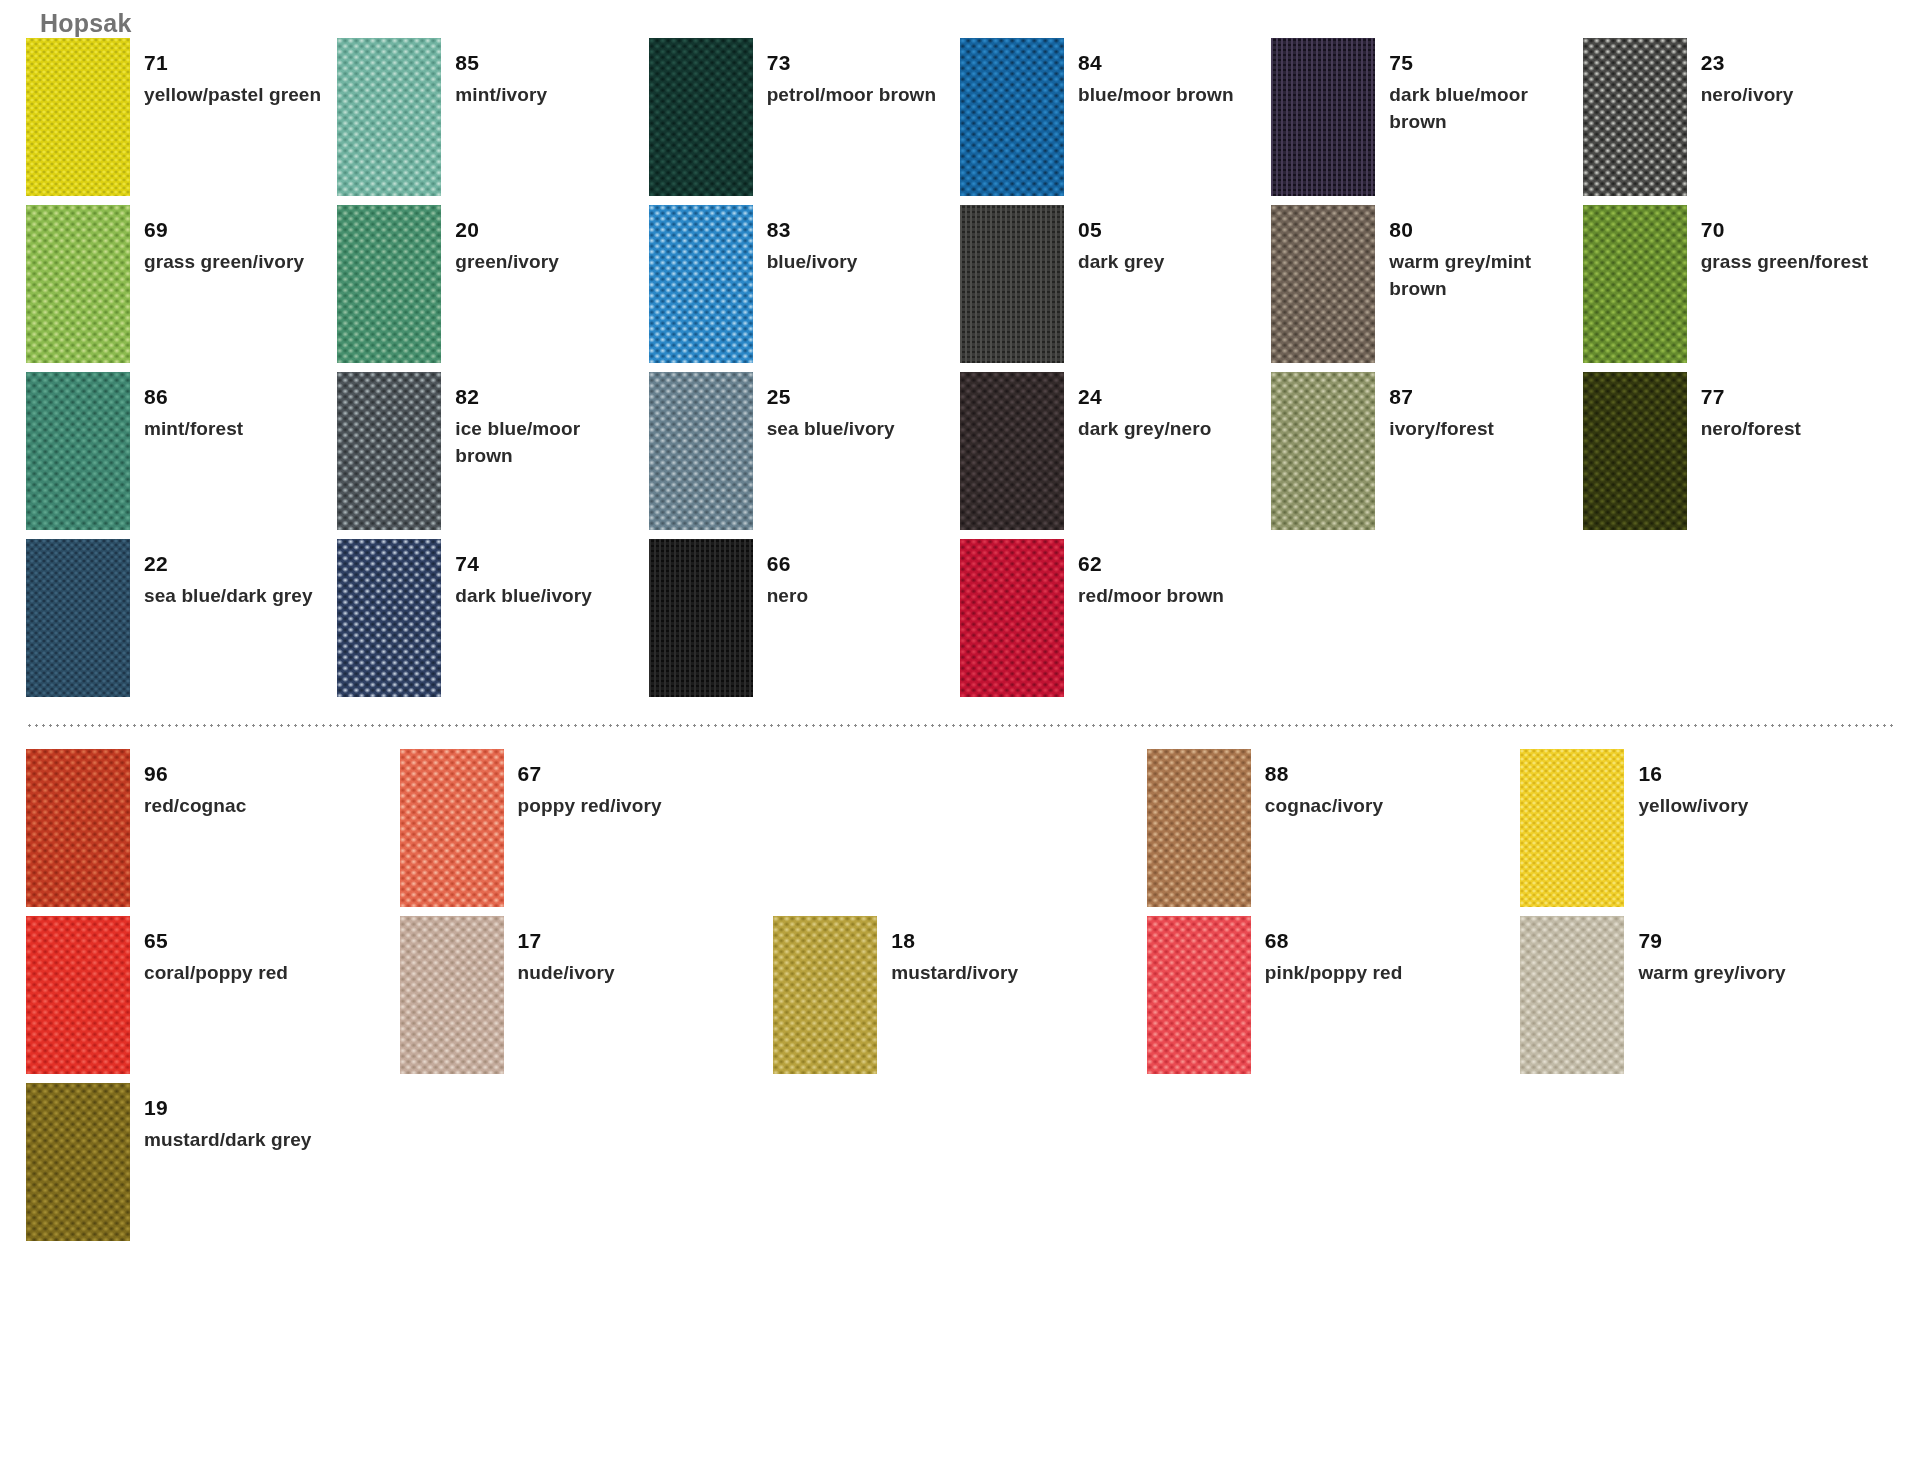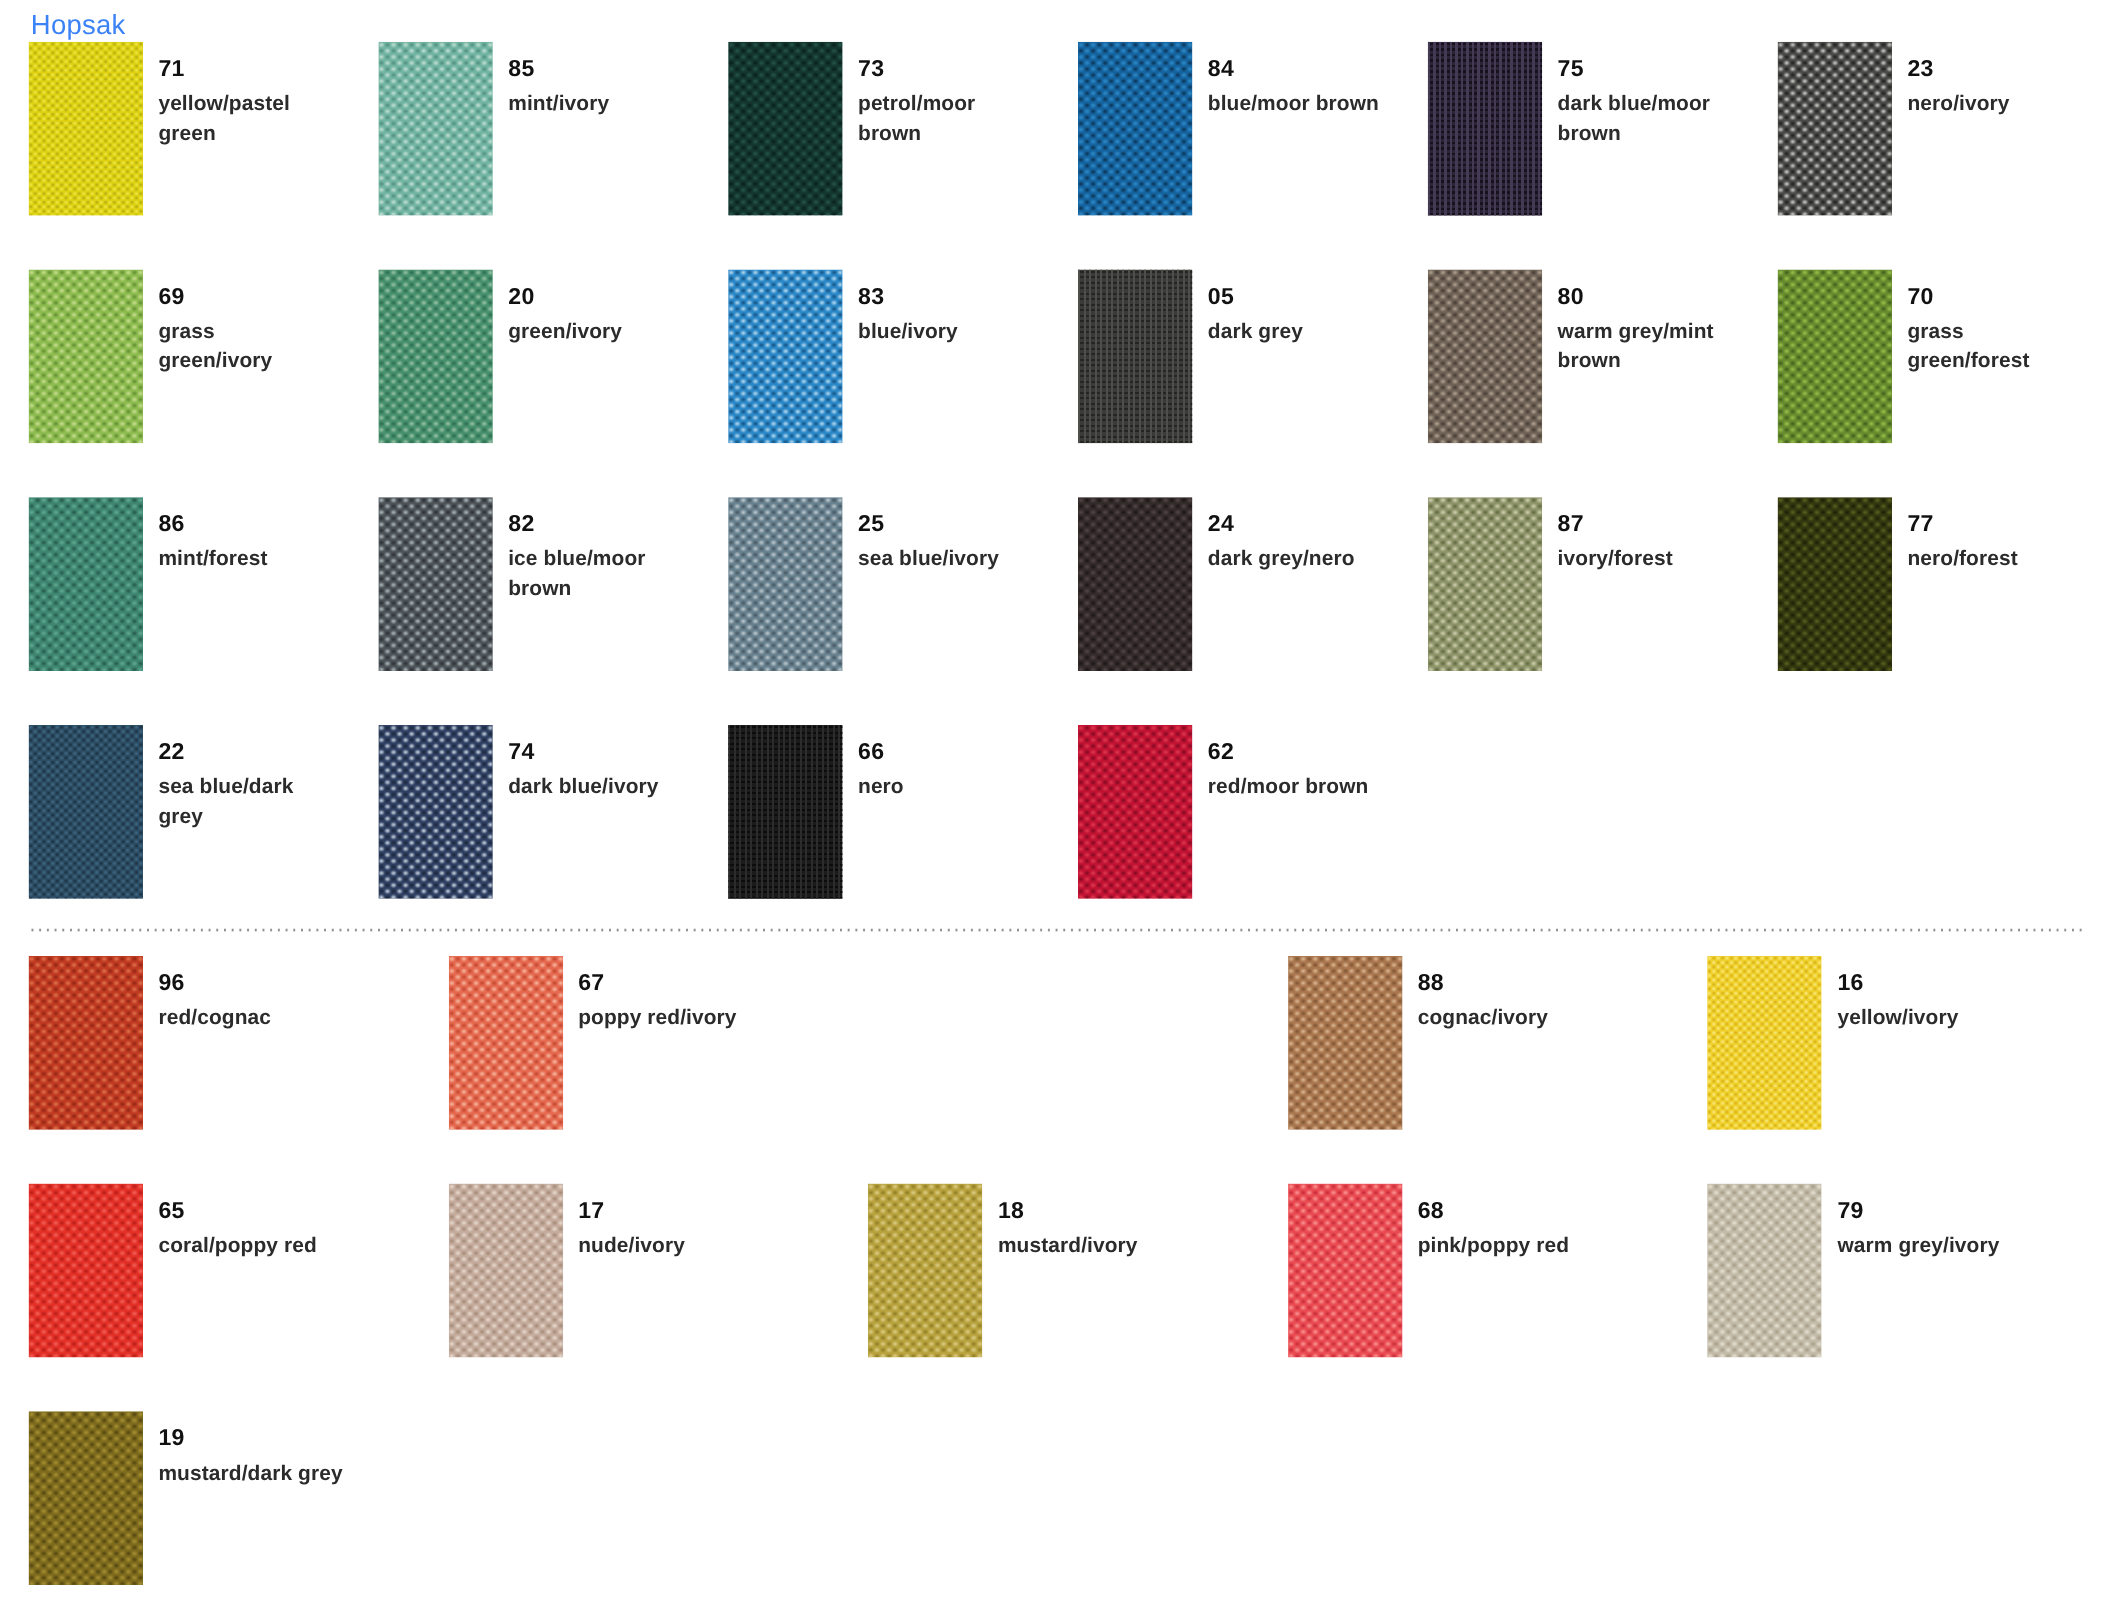--- a/index.html
+++ b/index.html
@@ -19,35 +19,34 @@
 
   .page {
     position: relative;
     width: 1920px;
     height: 1464px;
     padding: 0 26px;
   }
 
   .page-title {
     font-size: 25px;
-    font-weight: 400;
+    font-weight: 700;
     letter-spacing: 0.2px;
-    color: #3b82f6;
-    margin: 8px 0 0 0;
+    color: #737373;
+    margin: 8px 0 0 12px;
     padding-left: 2px;
     line-height: 1.2;
   }
 
   
   .swatch-grid {
     display: grid;
     grid-template-columns: repeat(6, 1fr);
     column-gap: 0px;
     row-gap: 0px;
-    gap: 40px;
   }
   .swatch-grid.cols3 {
     grid-template-columns: repeat(5, 1fr);
   }
 
   .swatch-cell {
     display: flex;
     align-items: flex-start;
     gap: 14px;
     height: 167px;

